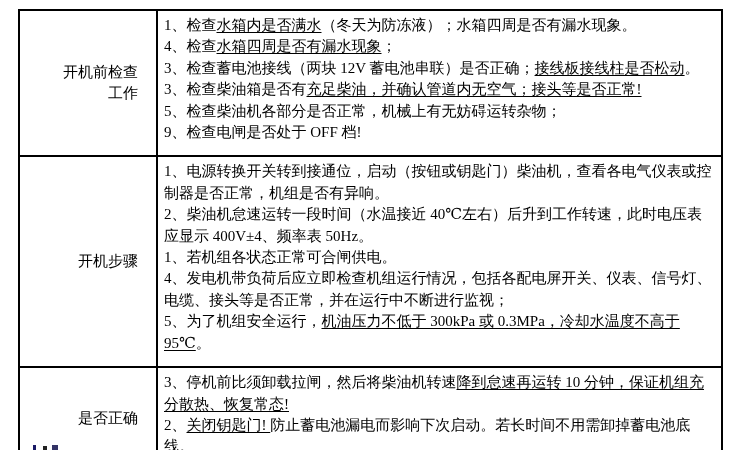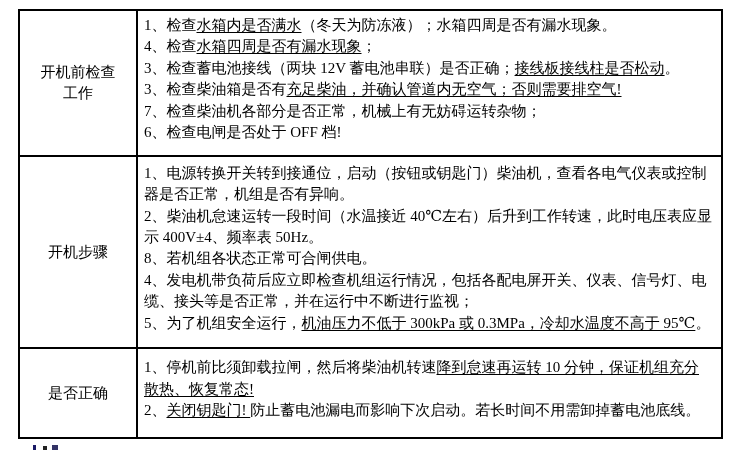--- a/index.html
+++ b/index.html
@@ -24,22 +24,22 @@
     table-layout: fixed;
   }
   table.proc-table td {
     border: 2px solid #000000;
     font-size: 15px;
     line-height: 21.4px;
     vertical-align: middle;
   }
   td.label-cell {
     width: 100px;
-    text-align: center;
-    padding: 8px;
+    text-align: right;
+    padding: 18px;
     margin-top: 28px;
   }
   td.content-cell {
     padding: 4px 8px 12px 6px;
     vertical-align: middle;
   }
   .item { text-align: left; }
   .item span.u { text-decoration: underline; text-underline-offset: 2px; }
   tr.row-1 { height: 146px; }
   tr.row-2 { height: 192px; }
@@ -64,39 +64,39 @@
 <body>
 
 <table class="proc-table">
   <tbody>
     <tr class="row-1">
       <td class="label-cell">开机前检查<br>工作</td>
       <td class="content-cell">
           <div class="item"><span>1、检查</span><span class="u">水箱内是否满水</span><span>（冬天为防冻液）；水箱四周是否有漏水现象。</span></div>
           <div class="item"><span>4、检查</span><span class="u">水箱四周是否有漏水现象</span><span>；</span></div>
           <div class="item"><span>3、检查蓄电池接线（两块 12V 蓄电池串联）是否正确；</span><span class="u">接线板接线柱是否松动</span><span>。</span></div>
-          <div class="item"><span>3、检查柴油箱是否有</span><span class="u">充足柴油，并确认管道内无空气；否则需要排空气!</span></div>
-          <div class="item"><span>7、检查柴油机各部分是否正常，机械上有无妨碍运转杂物；</span></div>
-          <div class="item"><span>6、检查电闸是否处于 OFF 档!</span></div>
+          <div class="item"><span>3、检查柴油箱是否有</span><span class="u">充足柴油，并确认管道内无空气；接头等是否正常!</span></div>
+          <div class="item"><span>5、检查柴油机各部分是否正常，机械上有无妨碍运转杂物；</span></div>
+          <div class="item"><span>9、检查电闸是否处于 OFF 档!</span></div>
         </td>
     </tr>
     <tr class="row-2">
       <td class="label-cell">开机步骤</td>
       <td class="content-cell">
           <div class="item"><span>1、电源转换开关转到接通位，启动（按钮或钥匙门）柴油机，查看各电气仪表或控制器是否正常，机组是否有异响。</span></div>
           <div class="item"><span>2、柴油机怠速运转一段时间（水温接近 40℃左右）后升到工作转速，此时电压表应显示 400V±4、频率表 50Hz。</span></div>
-          <div class="item"><span>8、若机组各状态正常可合闸供电。</span></div>
+          <div class="item"><span>1、若机组各状态正常可合闸供电。</span></div>
           <div class="item"><span>4、发电机带负荷后应立即检查机组运行情况，包括各配电屏开关、仪表、信号灯、电缆、接头等是否正常，并在运行中不断进行监视；</span></div>
           <div class="item"><span>5、为了机组安全运行，</span><span class="u">机油压力不低于 300kPa 或 0.3MPa，冷却水温度不高于 95℃</span><span>。</span></div>
         </td>
     </tr>
     <tr class="row-3">
       <td class="label-cell">是否正确</td>
       <td class="content-cell">
-          <div class="item"><span>1、停机前比须卸载拉闸，然后将柴油机转速</span><span class="u">降到怠速再运转 10 分钟，保证机组充分散热、恢复常态!</span></div>
+          <div class="item"><span>3、停机前比须卸载拉闸，然后将柴油机转速</span><span class="u">降到怠速再运转 10 分钟，保证机组充分散热、恢复常态!</span></div>
           <div class="item"><span>2、</span><span class="u">关闭钥匙门! </span><span>防止蓄电池漏电而影响下次启动。若长时间不用需卸掉蓄电池底线。</span></div>
         </td>
     </tr>
   </tbody>
 </table>
 
 <div class="cutoff-fragment">
   <i class="m1"></i>
     <i class="m2"></i>
     <i class="m3"></i>

